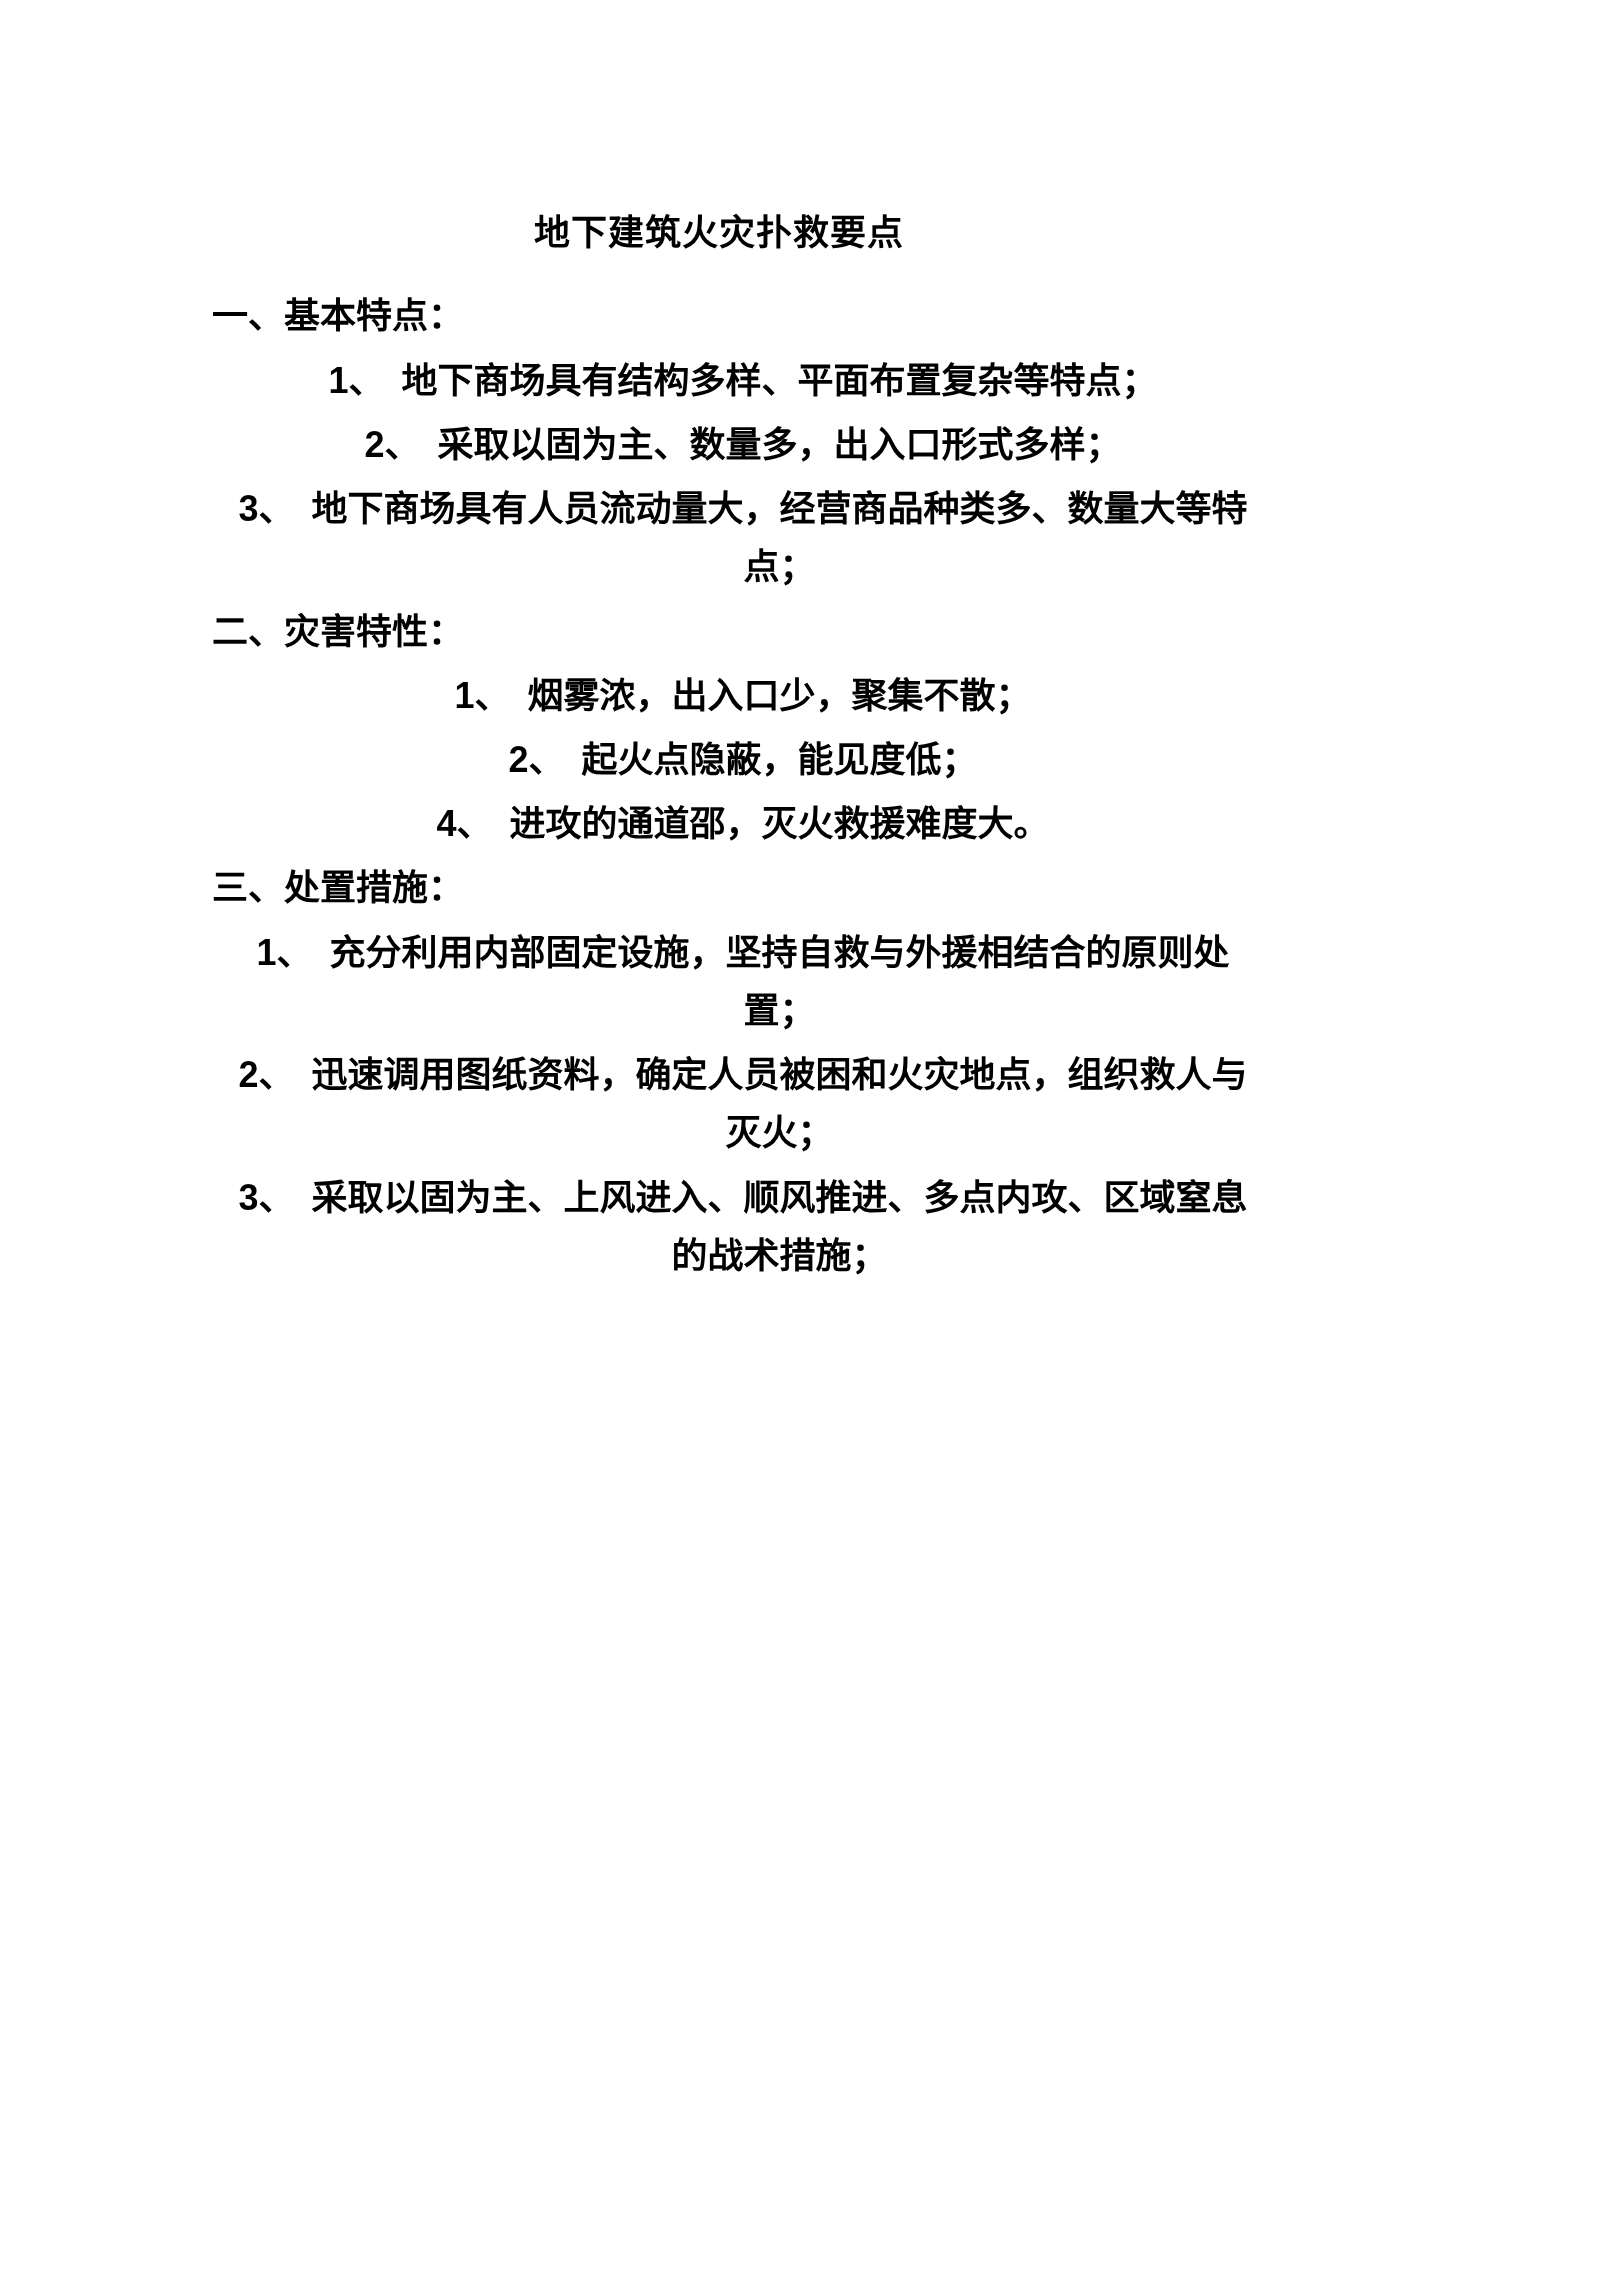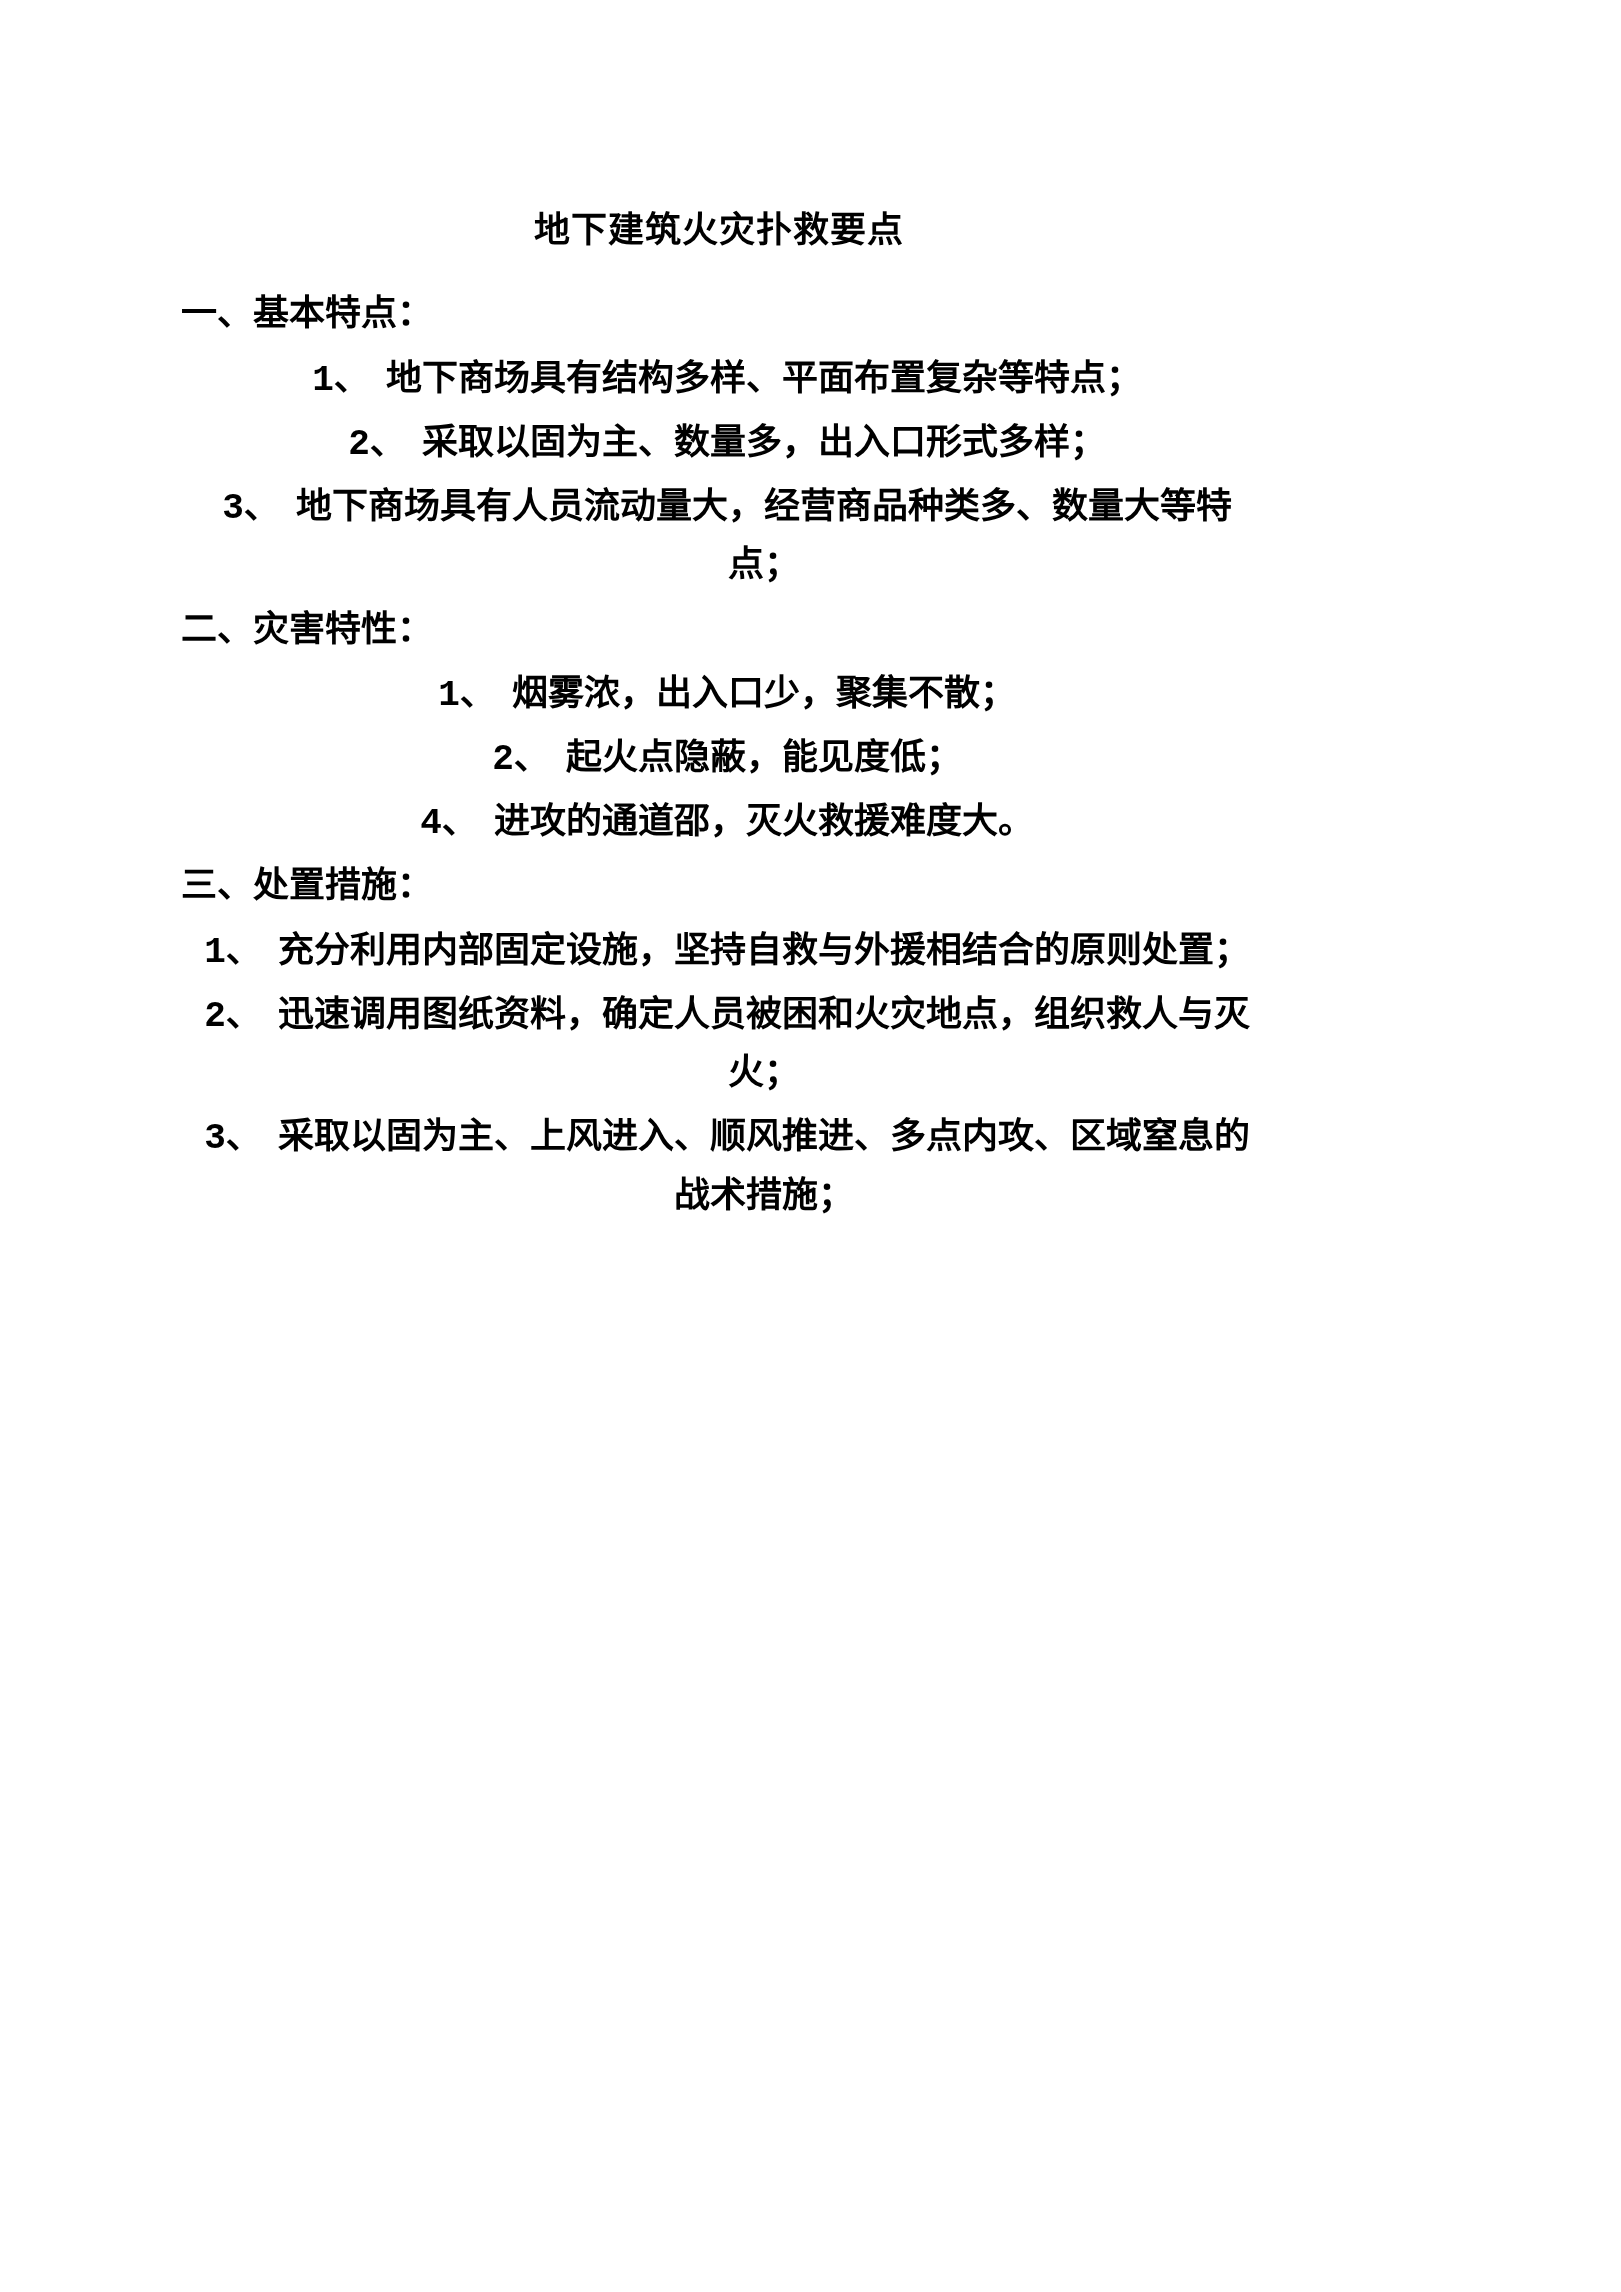--- a/index.html
+++ b/index.html
@@ -7,21 +7,21 @@
     padding: 0;
     background: #ffffff;
   }
   .page {
     width: 1438px;
     height: 2293px;
     background: #ffffff;
     position: relative;
     box-sizing: border-box;
     padding: 147px 181px 0 181px;
-    font-family: Liberation Mono, monospace;
+    font-family: Liberation Sans, sans-serif;
     color: #000000;
   }
   .doc-title {
     text-align: center;
     font-size: 36px;
     font-weight: 600;
     letter-spacing: 1px;
     margin: 59px 0 27.4px 0;
     line-height: 1.5;
   }
@@ -42,20 +42,21 @@
     white-space: pre-wrap;
     text-align: center;
   }
   .item .num {
     display: inline-block;
     width: 90px;
     text-indent: 0;
   }
   .body-block {
     margin-top: 17.6px;
+    margin-left: 31px;
   }
 </style>
 </head>
 <body>
 
 <div class="page">
 
   <h1 class="doc-title">地下建筑火灾扑救要点</h1>
 
   <div class="body-block">

